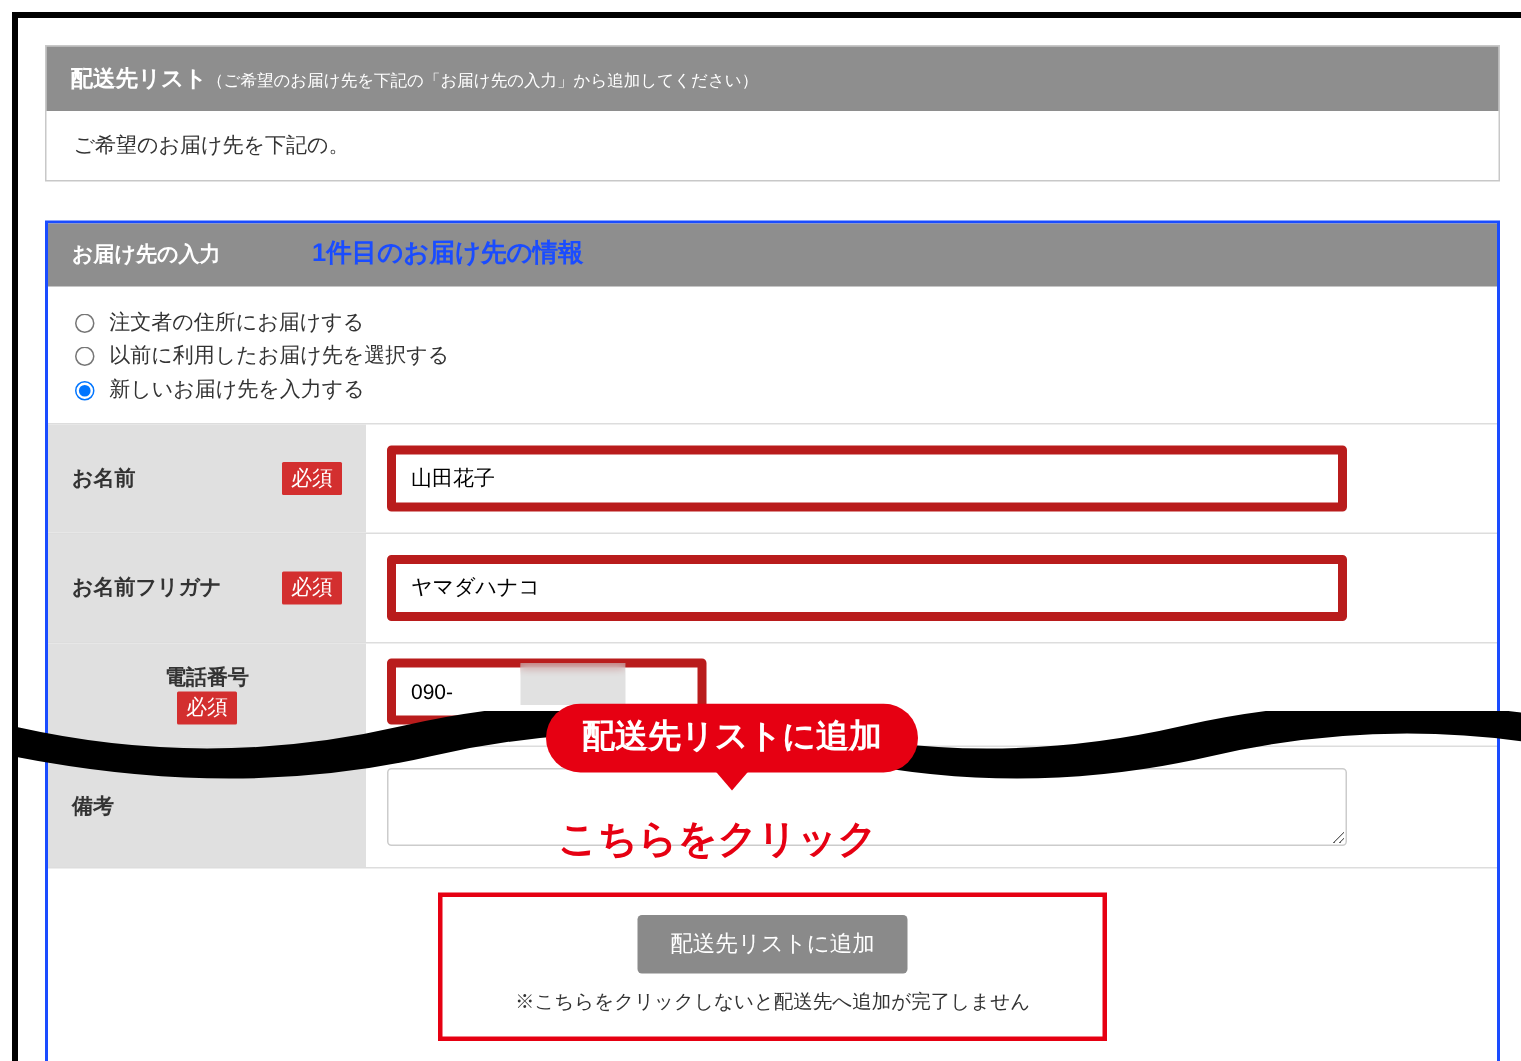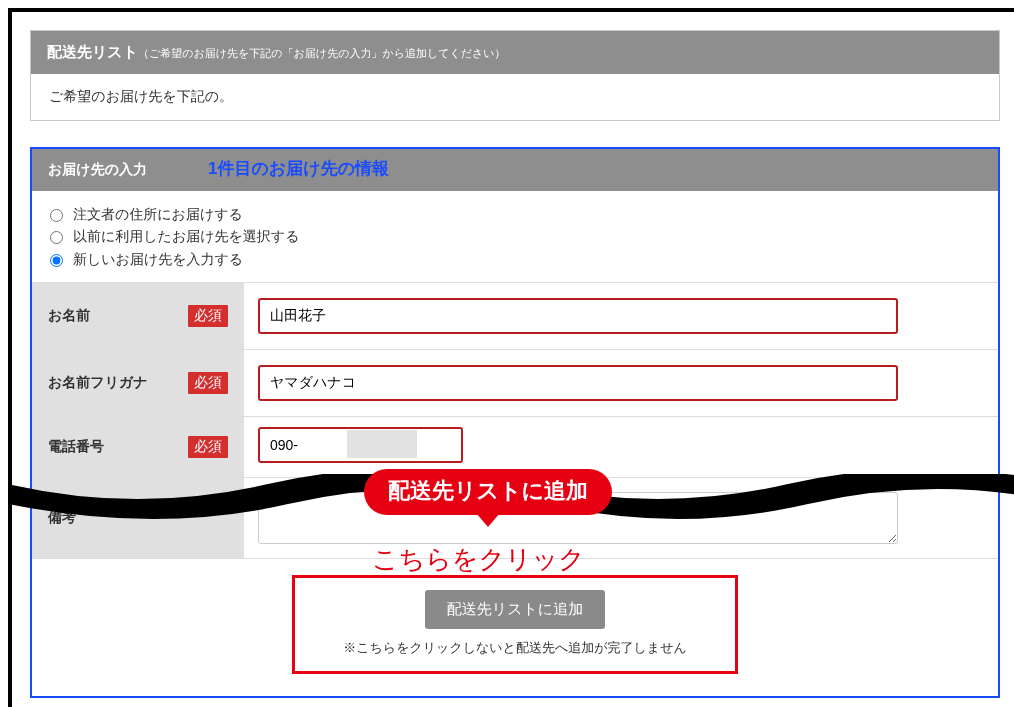--- a/index.html
+++ b/index.html
@@ -107,21 +107,21 @@
     .form-field {
       flex: 1;
       padding: 14px;
       display: flex;
       align-items: center;
     }
     .form-field input[type="text"] {
       width: 100%;
       max-width: 640px;
       padding: 8px 10px;
-      border: 2px solid #b91c1c;
+      border: 6px solid #b91c1c;
       border-radius: 3px;
       font-size: 14px;
     }
     .form-field textarea {
       width: 100%;
       max-width: 640px;
       height: 52px;
       padding: 8px 10px;
       border: 1px solid #ccc;
       border-radius: 3px;
@@ -175,21 +175,21 @@
       border-left: 12px solid transparent;
       border-right: 12px solid transparent;
       border-top: 14px solid #e60012;
     }
     .red-click-text {
       position: absolute;
       left: 360px;
       top: 530px;
       color: #e60012;
       font-size: 26px;
-      font-weight: normal;
+      font-weight: bold;
       z-index: 5;
     }
     .submit-area {
       display: flex;
       align-items: center;
       justify-content: center;
       padding: 16px 0 22px;
       border-top: 1px solid #ddd;
     }
     .red-highlight-box {
@@ -261,21 +261,21 @@
       <div class="form-label">
         <span>お名前フリガナ</span>
         <span class="required-badge">必須</span>
       </div>
       <div class="form-field">
         <input type="text" value="ヤマダハナコ" style="">
       </div>
     </div>
 
     <div class="form-row" style="min-height:54px;">
-      <div class="form-label" style="padding-top:14px;padding-bottom:14px;">
+      <div class="form-label" style="padding-top:14px;padding-bottom:14px;flex-direction:column;">
         <span>電話番号</span>
         <span class="required-badge">必須</span>
       </div>
       <div class="form-field" style="padding-top:10px;">
         <span class="phone-blur">
           <input type="text" style="max-width: 640px;" value="090-">
         </span>
       </div>
     </div>
 

